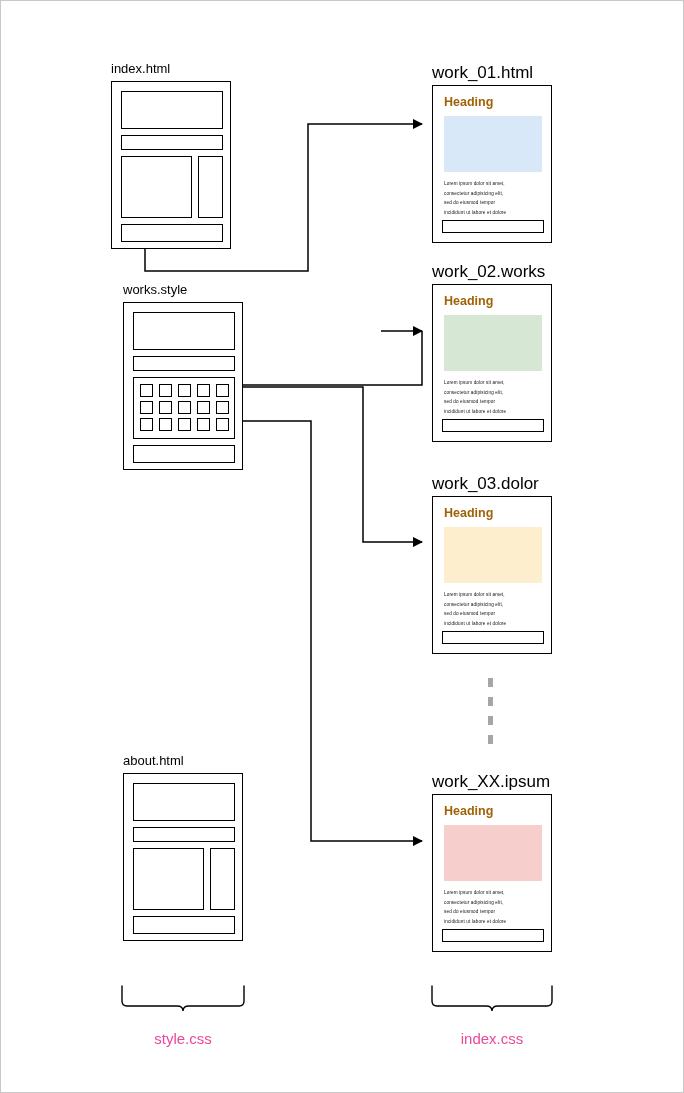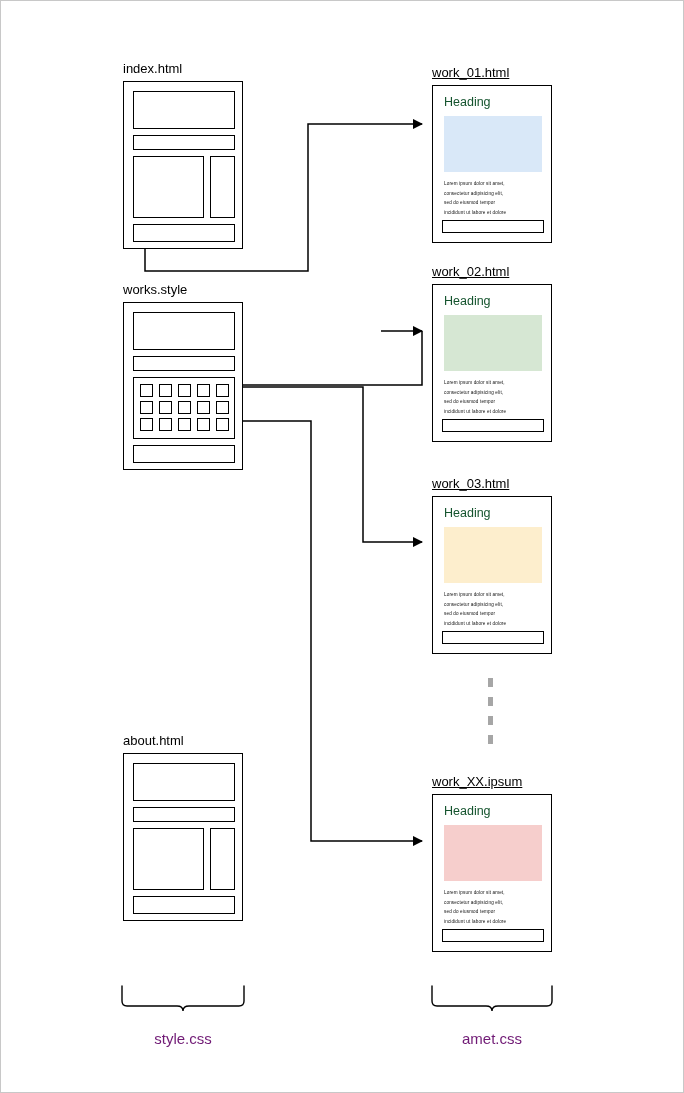--- a/index.html
+++ b/index.html
@@ -73,43 +73,42 @@
     background: #ffffff;
     box-sizing: border-box;
   }
 
   
   .card-node { position: absolute; }
   .card-label {
     position: absolute;
     left: 0;
     top: -20px;
-    font-size: 13px;
+    font-size: 17px;
     color: #000000;
     white-space: nowrap;
     line-height: 16px;
-    text-decoration: underline;
   }
   .card-frame {
     position: absolute;
     left: 0;
     top: 0;
     width: 120px;
     height: 158px;
     border: 1.6px solid #000000;
     background: #ffffff;
     box-sizing: border-box;
   }
   .card-heading {
     position: absolute;
     left: 11px;
     top: 9px;
     font-size: 12.5px;
-    font-weight: normal;
-    color: #14532d;
+    font-weight: bold;
+    color: #a16207;
     line-height: 15px;
   }
   .card-image {
     position: absolute;
     left: 11px;
     top: 30px;
     width: 98px;
     height: 56px;
   }
   .card-text {
@@ -149,21 +148,21 @@
     margin-bottom: 10px;
   }
 
   
   .brace-group { position: absolute; }
   .brace-label {
     position: absolute;
     width: 100%;
     text-align: center;
     font-size: 15px;
-    color: #701a75;
+    color: #ec4899;
     top: 44px;
     line-height: 18px;
   }
 </style>
 </head>
 <body>
 
 <div id="canvas">
 
   <svg id="wires" viewBox="0 0 684 1093" width="684" height="1093" xmlns="http://www.w3.org/2000/svg">
@@ -184,21 +183,21 @@
 
     <path d="M 196 386 L 211 386" fill="none" stroke="#000000" stroke-width="1.5"></path>
 
     <path d="M 121 985 L 121 1000 Q 121 1005 126 1005 L 176 1005 Q 182 1005 182 1010
              Q 182 1005 188 1005 L 238 1005 Q 243 1005 243 1000 L 243 985" fill="none" stroke="#000000" stroke-width="1.4" stroke-linecap="round"></path>
 
     <path d="M 431 985 L 431 1000 Q 431 1005 436 1005 L 485 1005 Q 491 1005 491 1010
              Q 491 1005 497 1005 L 546 1005 Q 551 1005 551 1000 L 551 985" fill="none" stroke="#000000" stroke-width="1.4" stroke-linecap="round"></path>
   </svg>
 
-  <div class="page-node" style="left:122px; top:80px; width:120px; height:171px;text-decoration:underline;">
+  <div class="page-node" style="left:110px; top:80px; width:120px; height:171px;text-decoration:underline;">
     <div class="page-label">index.html</div>
     <div class="page-frame">
       <div class="wf wf-header"></div>
       <div class="wf wf-nav"></div>
       <div class="wf wf-main"></div>
       <div class="wf wf-aside"></div>
       <div class="wf wf-footer"></div>
     </div>
   </div>
 
@@ -224,21 +223,21 @@
         <div class="thumb" style="left:25px; top:40px;"></div>
         <div class="thumb" style="left:44px; top:40px;"></div>
         <div class="thumb" style="left:63px; top:40px;"></div>
         <div class="thumb" style="left:82px; top:40px;"></div>
       </div>
       <div class="wf wf-footer"></div>
     </div>
   </div>
 
 
-  <div class="page-node" style="left:122px; top:752px; width:120px; height:168px;">
+  <div class="page-node" style="left:122px; top:772px; width:120px; height:168px;">
     <div class="page-label">about.html</div>
     <div class="page-frame">
       <div class="wf wf-header"></div>
       <div class="wf wf-nav"></div>
       <div class="wf wf-main"></div>
       <div class="wf wf-aside"></div>
       <div class="wf wf-footer"></div>
     </div>
   </div>
 
@@ -251,36 +250,36 @@
         <div>Lorem ipsum dolor sit amet,</div>
         <div>consectetur adipisicing elit,</div>
         <div>sed do eiusmod tempor</div>
         <div>incididunt ut labore et dolore</div>
       </div>
       <div class="card-footer"></div>
     </div>
   </div>
 
   <div class="card-node" style="left:431px; top:283px; width:120px; height:158px;">
-    <div class="card-label">work_02.html</div>
+    <div class="card-label">work_02.works</div>
     <div class="card-frame">
       <div class="card-heading">Heading</div>
       <div class="card-image" style="background:#d6e7d3;"></div>
       <div class="card-text">
         <div>Lorem ipsum dolor sit amet,</div>
         <div>consectetur adipisicing elit,</div>
         <div>sed do eiusmod tempor</div>
         <div>incididunt ut labore et dolore</div>
       </div>
       <div class="card-footer"></div>
     </div>
   </div>
 
   <div class="card-node" style="left:431px; top:495px; width:120px; height:158px;">
-    <div class="card-label">work_03.html</div>
+    <div class="card-label">work_03.dolor</div>
     <div class="card-frame">
       <div class="card-heading">Heading</div>
       <div class="card-image" style="background:#fdeecd;"></div>
       <div class="card-text">
         <div>Lorem ipsum dolor sit amet,</div>
         <div>consectetur adipisicing elit,</div>
         <div>sed do eiusmod tempor</div>
         <div>incididunt ut labore et dolore</div>
       </div>
       <div class="card-footer"></div>
@@ -307,16 +306,16 @@
       </div>
       <div class="card-footer"></div>
     </div>
   </div>
 
   <div class="brace-group" style="left:121px; top:985px; width:122px; height:70px;">
     <div class="brace-label">style.css</div>
   </div>
 
   <div class="brace-group" style="left:431px; top:985px; width:120px; height:70px;">
-    <div class="brace-label">amet.css</div>
+    <div class="brace-label">index.css</div>
   </div>
 
 </div>
 
 </body></html>

